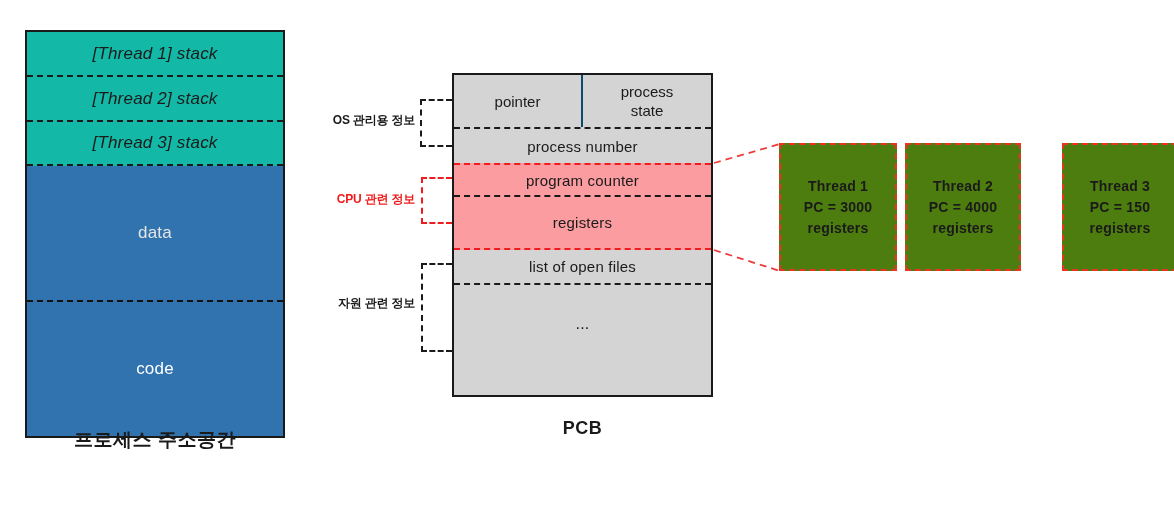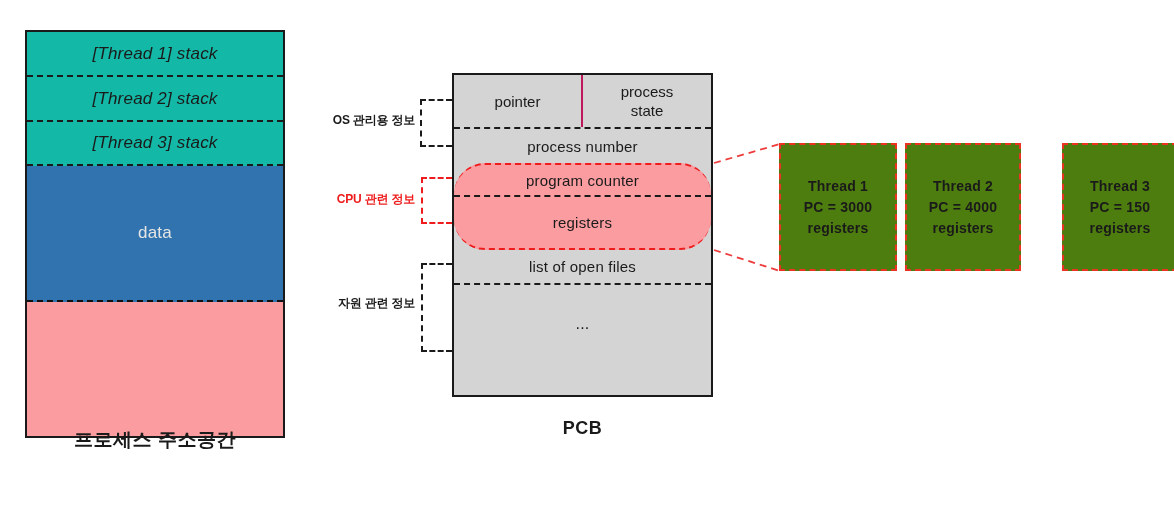--- a/index.html
+++ b/index.html
@@ -33,28 +33,28 @@
     left: 452px; top: 73px; width: 261px; height: 324px;
     border: 2px solid #1a1a1a; background: #d4d4d4;
     display: flex; flex-direction: column;
   }
   .pcb-row {
     display: flex; align-items: center; justify-content: center;
     font-size: 15px; letter-spacing: 0.2px;
   }
   .row-top { height: 54px; border-bottom: 2px dashed #1a1a1a; display: flex; }
   .cell { display: flex; align-items: center; justify-content: center; font-size: 15px; }
-  .cell-pointer { width: 129px; border-right: 2px solid #be185d; }
+  .cell-pointer { width: 129px; border-right: 2px solid #0c4a6e; }
   .cell-state { flex: 1; text-align: center; }
   .cell-state span { display: inline-block; max-width: 78px; line-height: 19px; }
   .row-procnum { height: 34px; }
   .pink-zone {
     height: 87px; background: #fa9ca0;
     border-top: 2px dashed #ee1c1c; border-bottom: 2px dashed #ee1c1c;
-    display: flex; flex-direction: column; border-radius: 31px;
+    display: flex; flex-direction: column;
   }
   .row-pc { height: 32px; border-bottom: 2px dashed #1a1a1a; }
   .row-regs { height: 51px; }
   .row-mem { height: 32px; border-bottom: 2px dashed #1a1a1a; }
   .row-files { height: 35px; border-bottom: 2px dashed #1a1a1a; }
   .row-ellipsis { height: 78px; font-size: 16px; }
 
   .pcb-title {
     left: 452px; top: 408px; width: 261px; text-align: center;
     font-size: 18px; font-weight: bold; letter-spacing: 0.5px; margin-top: 10px;
@@ -95,20 +95,23 @@
     <span>[Thread 1] stack</span>
   </div>
   <div class="seg stack">
     <span>[Thread 2] stack</span>
   </div>
   <div class="seg stack">
     <span>[Thread 3] stack</span>
   </div>
   <div class="seg data">
     <span>data</span>
+  </div>
+  <div class="seg code">
+    <span>code</span>
   </div>
 </div>
 <div class="abs addr-title">프로세스 주소공간</div>
 
 <div class="abs pcb">
   <div class="row-top">
     <div class="cell cell-pointer">
       <span>pointer</span>
     </div>
     <div class="cell cell-state">

